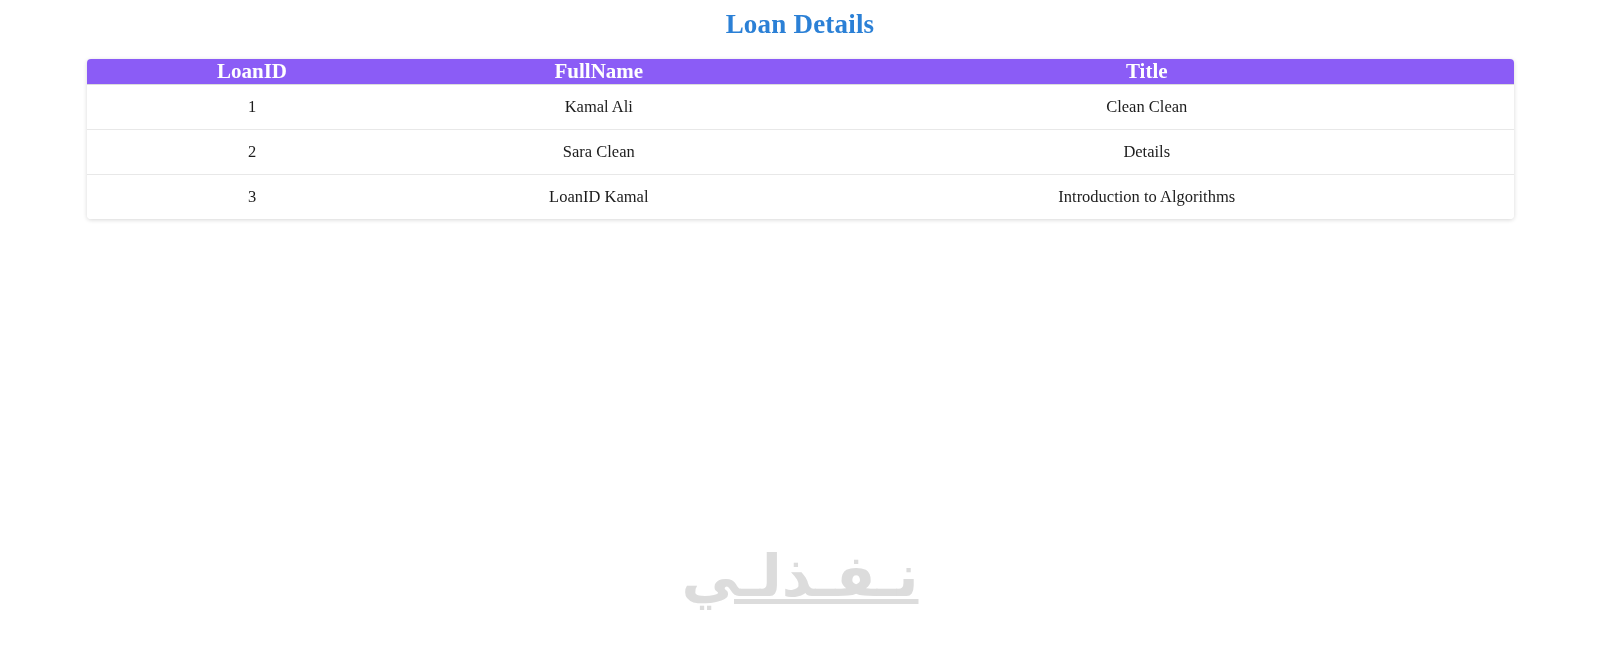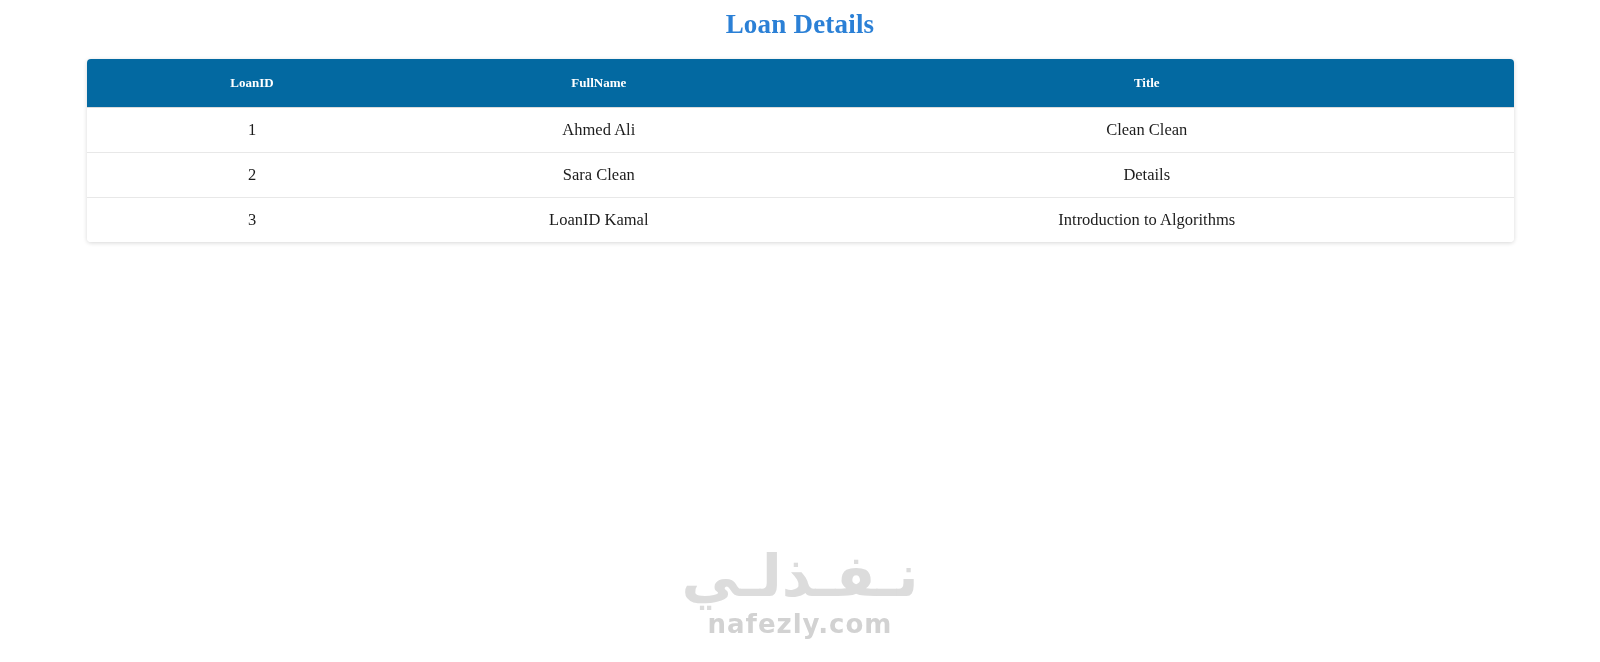--- a/index.html
+++ b/index.html
@@ -40,26 +40,26 @@
     overflow: hidden;
   }
 
   table.loan-table {
     width: 100%;
     border-collapse: collapse;
     table-layout: fixed;
   }
 
   table.loan-table thead th {
-    background: #0369a1;
+    background: #8b5cf6;
     color: #ffffff;
     font-family: "Liberation Serif", serif;
     font-weight: bold;
-    font-size: 13px;
-    padding: 16px 8px;
+    font-size: 21px;
+    padding: 0 8px;
     text-align: center;
     border: none;
   }
 
   table.loan-table tbody td {
     font-family: "Liberation Serif", serif;
     font-size: 16.5px;
     color: #1c1c1c;
     text-align: center;
     padding: 12px 8px;
@@ -84,20 +84,21 @@
     user-select: none;
   }
 
   .watermark .mark-ar {
     font-family: "DejaVu Sans", sans-serif;
     font-size: 58px;
     font-weight: bold;
     color: #dcdcdc;
     line-height: 62px;
     letter-spacing: 2px;
+    text-decoration: underline;
   }
 
   .watermark .mark-latin {
     font-family: "DejaVu Sans", sans-serif;
     font-size: 26px;
     font-weight: bold;
     color: #d2d2d2;
     line-height: 30px;
     letter-spacing: 1px;
     margin-top: 2px;
@@ -120,35 +121,34 @@
       <thead>
         <tr>
           <th>LoanID</th>
           <th>FullName</th>
           <th>Title</th>
         </tr>
       </thead>
       <tbody>
         <tr>
           <td>1</td>
-          <td>Ahmed Ali</td>
+          <td>Kamal Ali</td>
           <td>Clean Clean</td>
         </tr>
         <tr>
           <td>2</td>
           <td>Sara Clean</td>
           <td>Details</td>
         </tr>
         <tr>
           <td>3</td>
           <td>LoanID Kamal</td>
           <td>Introduction to Algorithms</td>
         </tr>
       </tbody>
     </table>
   </div>
 
   <div class="watermark">
     <div class="mark-ar">نـفـذلـي</div>
-    <div class="mark-latin">nafezly.com</div>
   </div>
 
 </div>
 
 </body></html>

